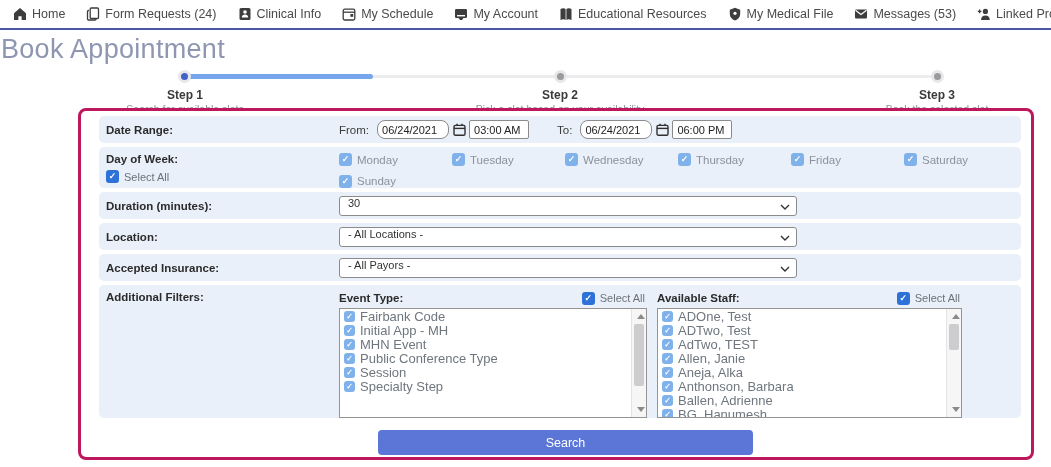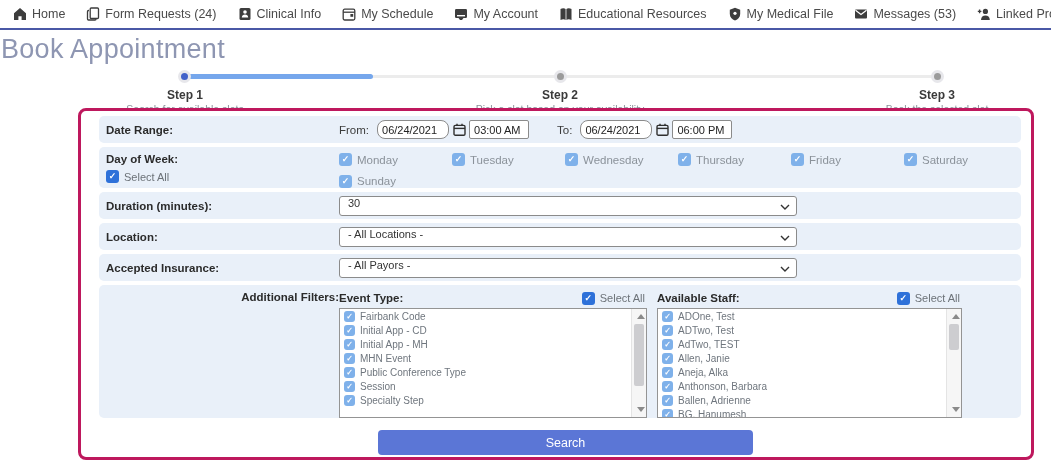--- a/index.html
+++ b/index.html
@@ -64,33 +64,33 @@
 
   
   .row-select { height:27px; display:flex; align-items:center; padding-left:7px; }
   .row-select .row-label { width:233px; }
   .sel { position:relative; width:458px; height:20px; background:#fff;
     border:1px solid #8b8b8b; border-radius:3px; display:flex; align-items:flex-start;
     padding:0 20px 0 8px; font-size:11px; color:#333; cursor:pointer; }
   .sel svg { position:absolute; right:6px; top:7px; }
 
   
-  .row-filters { height:133px; padding:5px 0 0 7px; display:flex;text-align:right; }
+  .row-filters { height:133px; padding:5px 0 0 7px; display:flex; }
   .filters-label { width:233px; padding-top:1px; }
   .filter-col { display:flex; flex-direction:column; }
   .filter-col.ev { width:308px; margin-right:10px; }
   .filter-col.st { width:305px; }
   .filter-head { display:flex; justify-content:space-between; align-items:center;
     height:16px; margin-bottom:2px; padding-right:2px; }
   .listbox { position:relative; flex:1; background:#fff; border:1px solid #949494;
     overflow:hidden; padding:0 15px 0 0; }
   .opt { display:flex; align-items:center; gap:5px; height:14px; padding-left:4px; cursor:pointer; }
   .opt .cb { width:11px; height:11px; }
   .opt .cb::after { font-size:8px; line-height:11px; }
-  .opt-label { font-size:10px; color:#6f767e; white-space:nowrap; }
+  .opt-label { font-size:13px; color:#6f767e; white-space:nowrap; }
   .sbar { position:absolute; right:0; top:0; bottom:0; width:15px; background:#f6f6f6;
     border-left:1px solid #e4e4e4; cursor:pointer; }
   .sarrow-up, .sarrow-dn { position:absolute; left:4.5px; width:0; height:0;
     border-left:4px solid transparent; border-right:4px solid transparent; }
   .sarrow-up { top:5px; border-bottom:5px solid #8a8a8a; }
   .sarrow-dn { bottom:5px; border-top:5px solid #8a8a8a; }
   .sthumb { position:absolute; left:2px; width:10px; background:#cdcdd0; border-radius:2px; }
   .sthumb.tall { top:15px; height:62px; }
   .sthumb.short { top:15px; height:26px; }
 
@@ -320,24 +320,20 @@
           <span class="select-all-label">Select All</span>
         </span>
       </div>
       <div class="listbox">
         <div class="opt">
             <span class="cb cb-light"></span>
             <span class="opt-label">Fairbank Code</span>
           </div>
         <div class="opt">
             <span class="cb cb-light"></span>
-            <span class="opt-label">Initial App - CD</span>
-          </div>
-        <div class="opt">
-            <span class="cb cb-light"></span>
             <span class="opt-label">Initial App - MH</span>
           </div>
         <div class="opt">
             <span class="cb cb-light"></span>
             <span class="opt-label">MHN Event</span>
           </div>
         <div class="opt">
             <span class="cb cb-light"></span>
             <span class="opt-label">Public Conference Type</span>
           </div>

